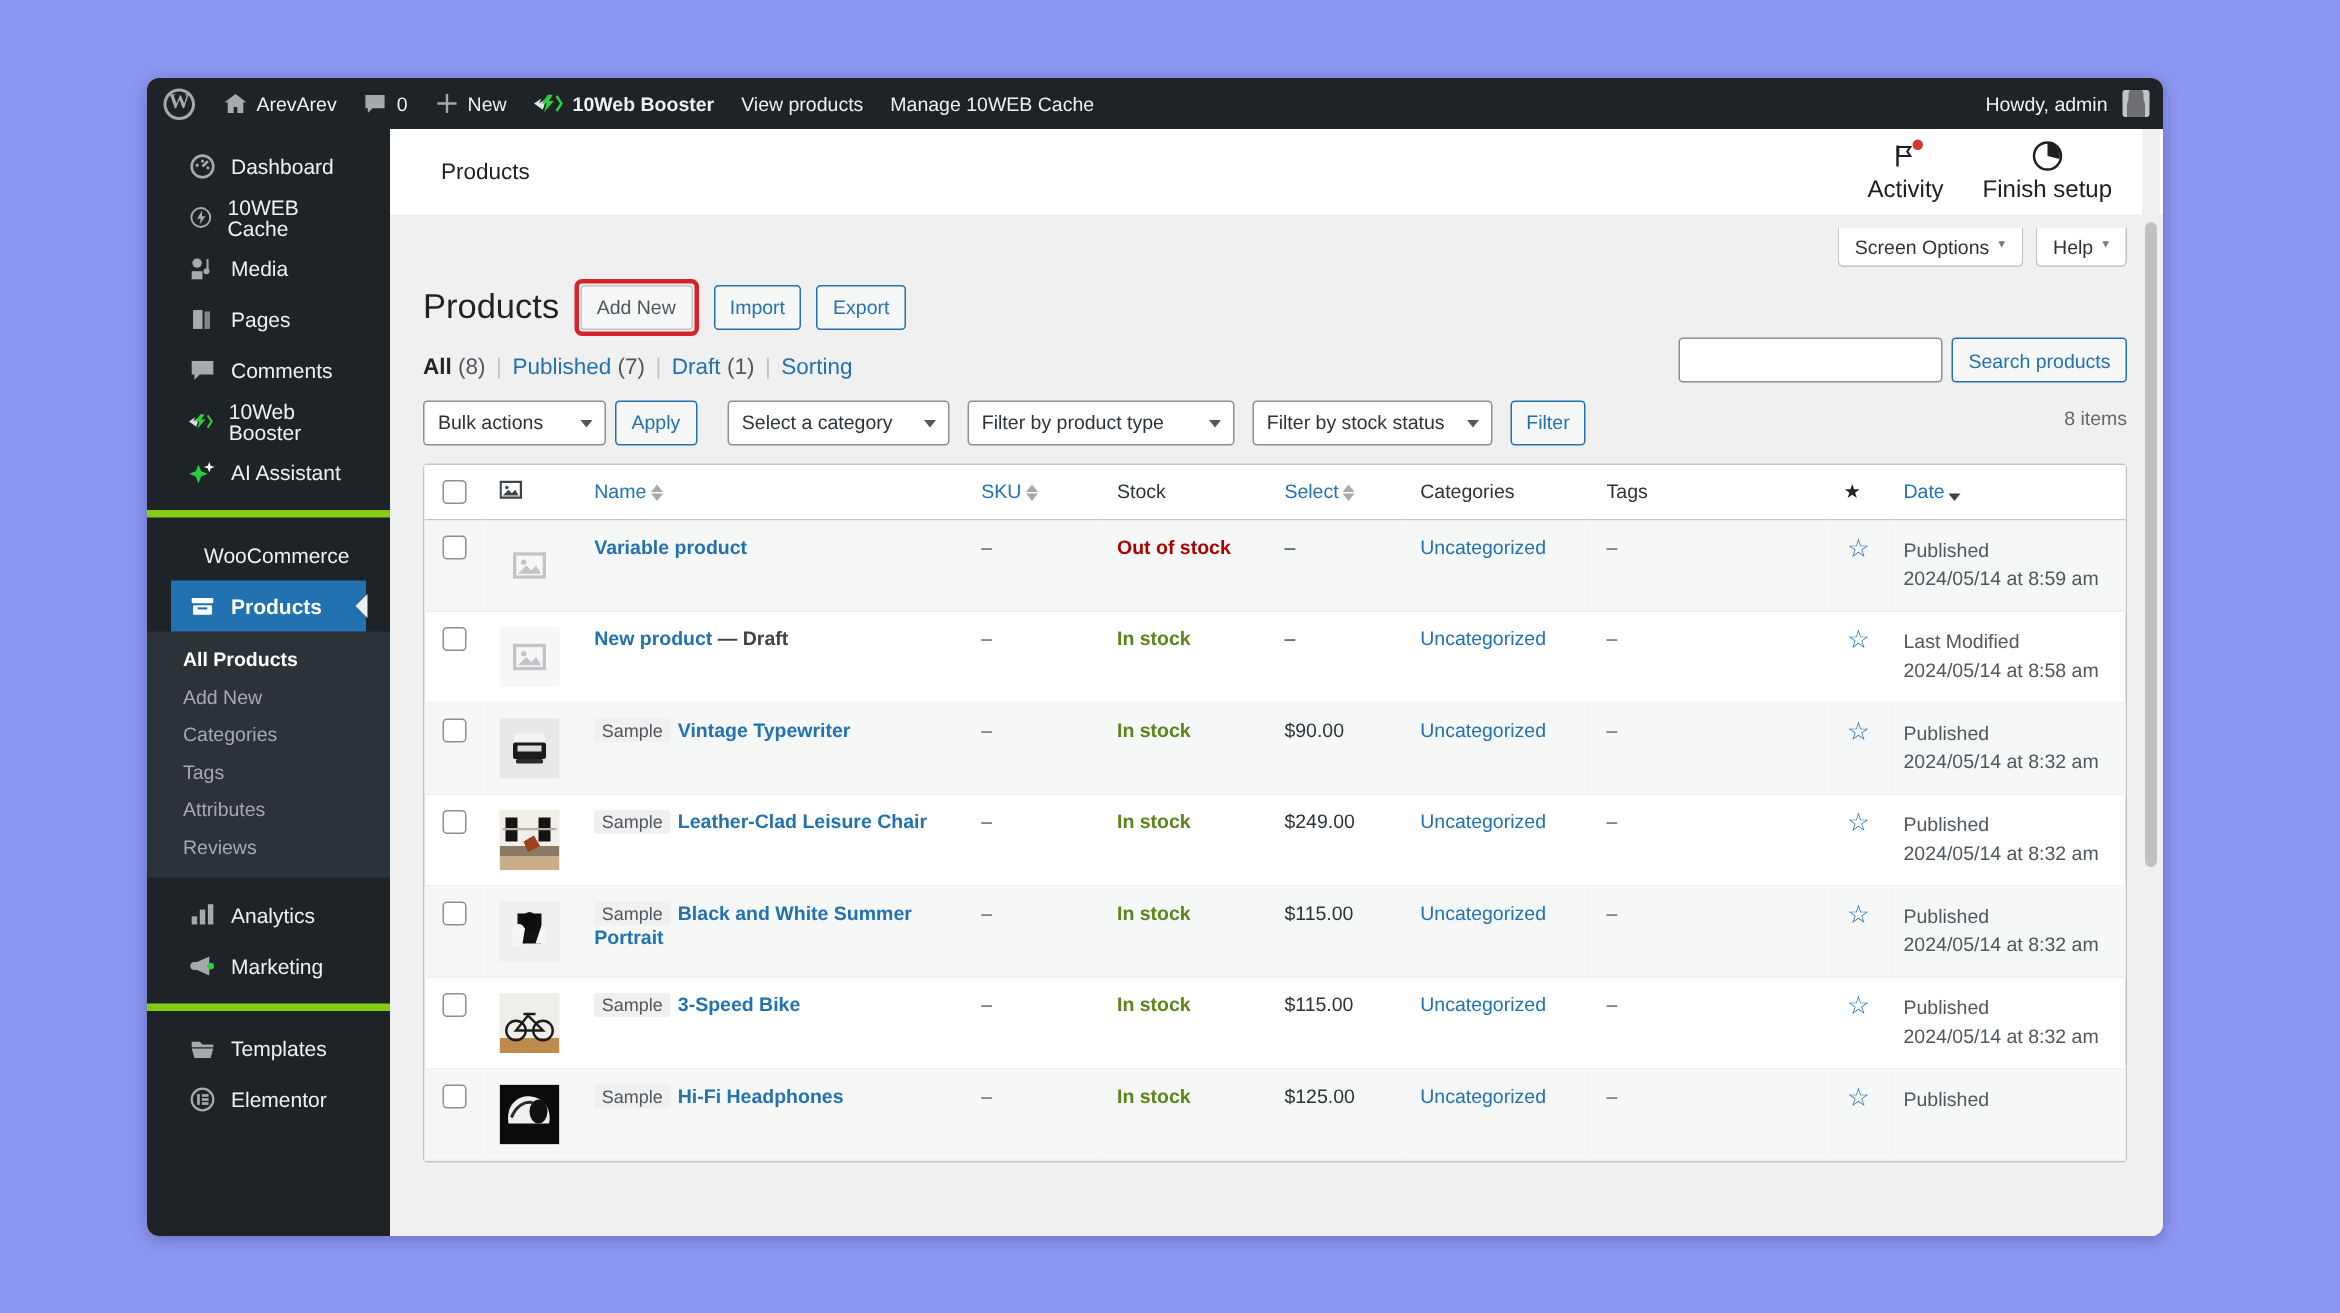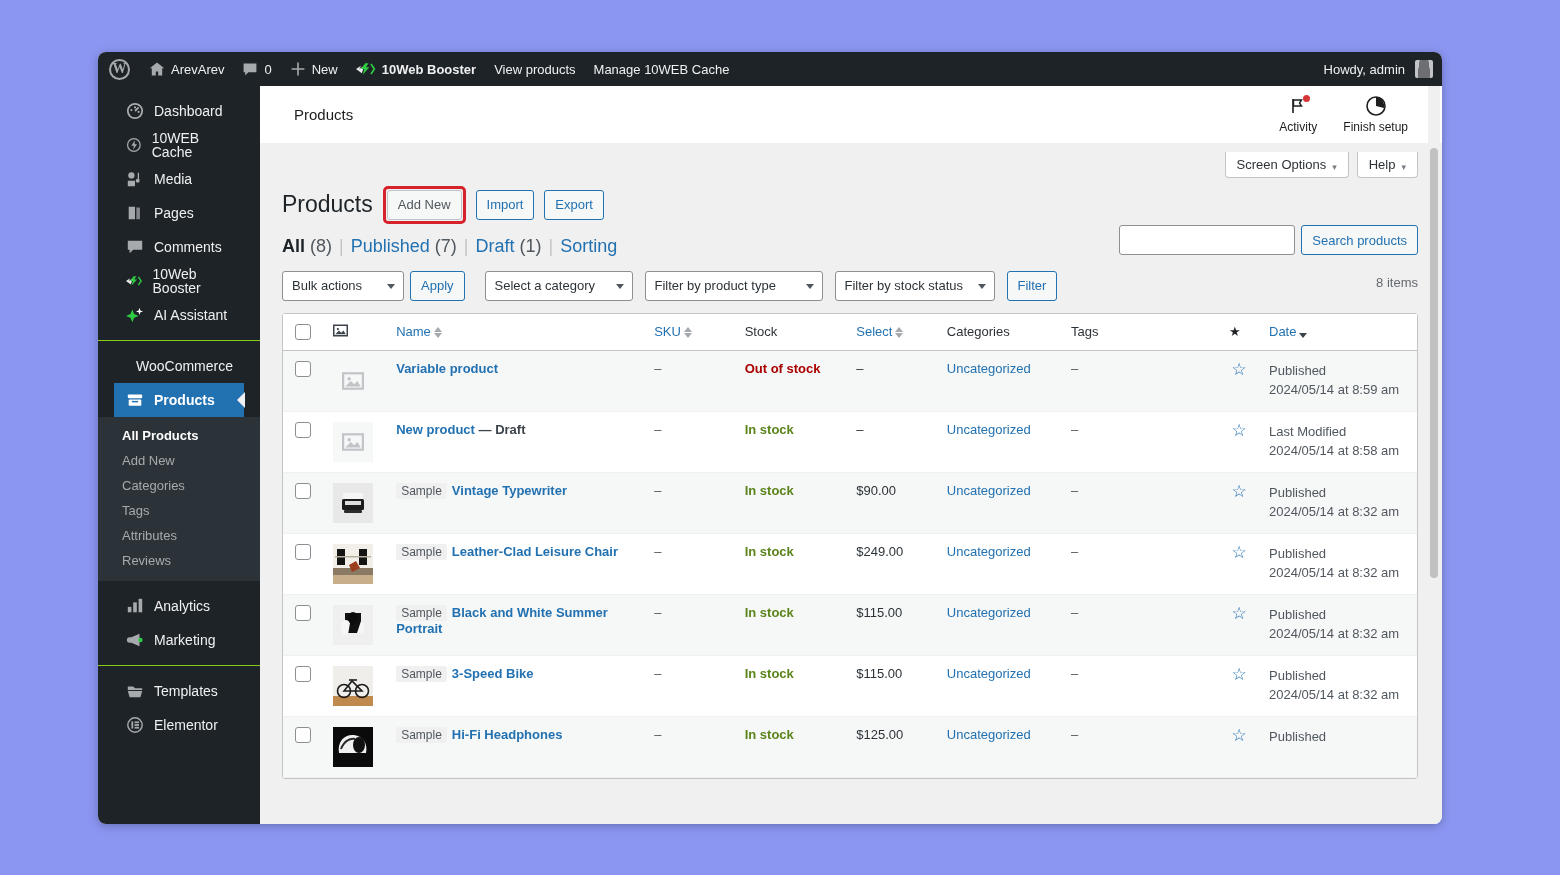--- a/index.html
+++ b/index.html
@@ -53,21 +53,21 @@
     box-shadow: 0 -7px 0 -1px #6d6f72;
   }
 
   
   #sidebar {
     position: absolute; top: 34px; left: 0; width: 162px; bottom: 0;
     background: #1d2327; color: #f0f0f1; font-size: 14px;
     overflow: hidden;
   }
   .menu-group { padding: 8px 16px; }
-  .menu-sep { border-top: 1px solid #84cc16; text-align: right; }
+  .menu-sep { border-top: 5px solid #84cc16; text-align: right; }
   .menu-item {
     display: flex; align-items: center; gap: 10px;
     height: 34px; padding: 0 12px; color: #f0f0f1; position: relative;
   }
   .menu-item .mlabel { line-height: 1; }
   .menu-item.current {
     background: #2271b1; color: #fff; font-weight: 600;
   }
   .menu-item.current::after {
     content: ""; position: absolute; right: -1px; top: 50%;
@@ -87,55 +87,55 @@
   }
   #wc-header {
     background: #fff; height: 58px; padding: 0 24px 0 34px;
     display: flex; align-items: center; justify-content: space-between;
     border-bottom: 1px solid #f0f0f1;
   }
   #wc-header .wc-title { font-size: 15px; color: #1e1e1e; font-weight: 400; }
   .wc-actions { display: flex; gap: 26px; padding-right: 10px; }
   .wc-action {
     display: flex; flex-direction: column; align-items: center; gap: 3px;
-    font-size: 12px; color: #1e1e1e;
+    font-size: 16px; color: #1e1e1e;
   }
   .wc-action .glyph { position: relative; height: 22px; display: flex; align-items: center; }
   .flag-dot {
     position: absolute; right: -2px; top: 0px;
     width: 7px; height: 7px; border-radius: 50%; background: #d63638;
   }
 
   #screen-meta {
     display: flex; justify-content: flex-end; gap: 8px;
     padding: 8px 24px 0 0;
   }
   .meta-btn {
     background: #fff; border: 1px solid #c3c4c7; border-top: none;
     border-radius: 0 0 4px 4px;
     padding: 5px 11px; font-size: 13px; color: #2c3338;
-    display: flex; align-items: flex-end; gap: 6px;
+    display: flex; align-items: flex-start; gap: 6px;
   }
   .caret { font-size: 9px; color: #787c82; }
 
   .wrap { padding: 8px 24px 0 22px; }
   .title-row { display: flex; align-items: center; gap: 10px; }
   h1.page-title { font-size: 23px; font-weight: 400; color: #1d2327; line-height: 1.3; }
   .page-btn {
     background: #f6f7f7; border: 1px solid #2271b1; color: #2271b1;
     border-radius: 3px; font-size: 13px; padding: 4px 10px; line-height: 1.5;
   }
   .hl-wrap {
     border: 3px solid #d6232b; border-radius: 5px; padding: 1px;
     display: inline-block; line-height: 0;
   }
   .hl-wrap .page-btn { border-color: #c3c4c7; color: #50575e; }
 
   .subsubsub {
-    margin-top: 12px; font-size: 18px; color: #2271b1;
+    margin-top: 12px; font-size: 15px; color: #2271b1;
     display: flex; align-items: center; gap: 0px; flex-wrap: wrap;
   }
   .subsubsub .cur { color: #1d2327; font-weight: 600; }
   .subsubsub .cnt { color: #50575e; font-weight: 400; }
   .subsubsub .bar { color: #c3c4c7; padding: 0 7px; }
 
   .search-box {
     position: absolute; right: 24px; top: 139px;
     display: flex; gap: 6px; align-items: center;
   }

